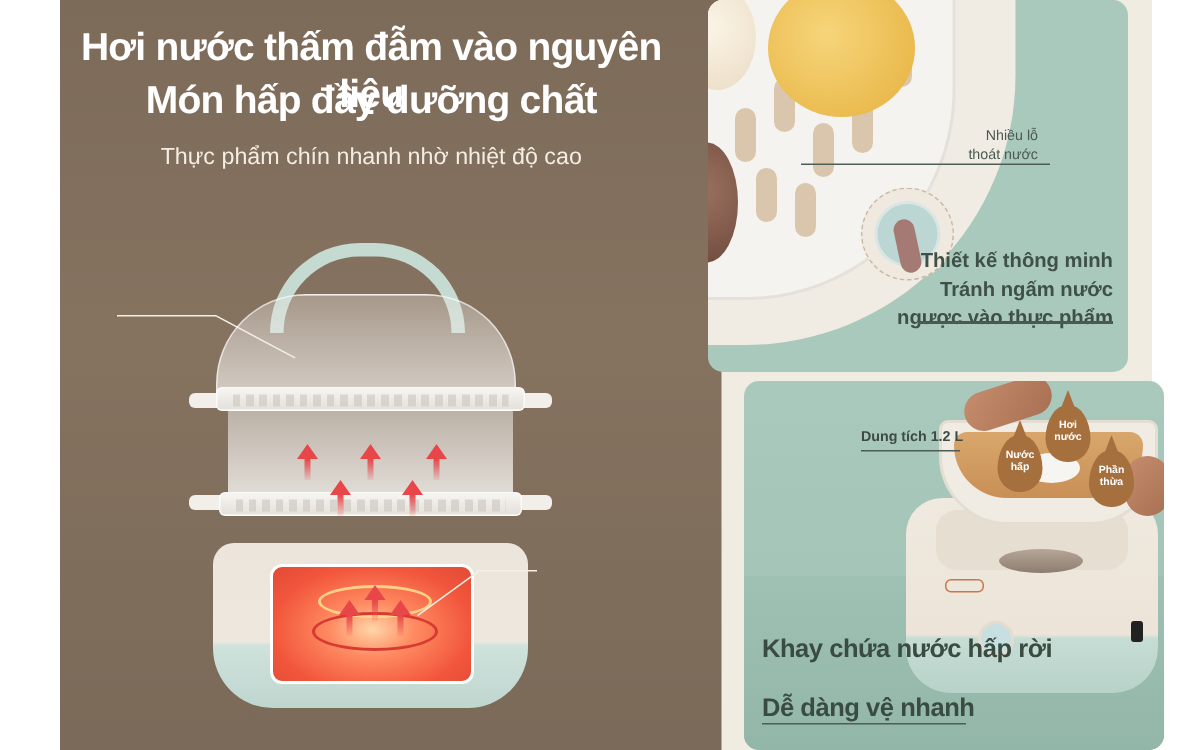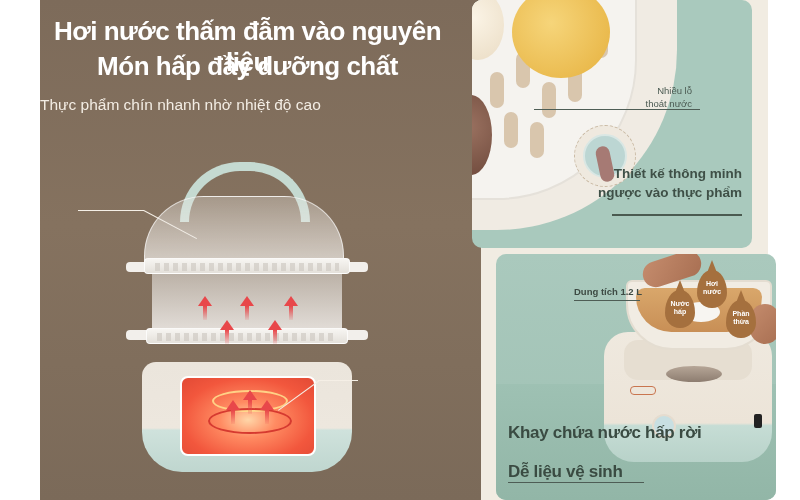--- a/index.html
+++ b/index.html
@@ -8,21 +8,21 @@
 
   .canvas { position: absolute; left: 40px; top: 0; width: 728px; height: 500px; background: #f1ece2; }
 
   
   .left-panel { position: absolute; left: 40px; top: 0; width: 441px; height: 500px;
     background: linear-gradient(180deg, #7d6b5a 0%, #85725f 45%, #7b6a59 100%); overflow: hidden; }
   .headline { position: absolute; left: 0; width: 415px; text-align: center; color: #ffffff;
     font-weight: 700; font-size: 26px; letter-spacing: -0.5px; }
   .headline.l1 { top: 16px; }
   .headline.l2 { top: 51px; }
-  .subhead { position: absolute; top: 96px; left: 0; width: 415px; color: #f3ede4; font-size: 15.5px; }
+  .subhead { position: absolute; top: 96px; left: 0; width: 415px; text-align: center; color: #f3ede4; font-size: 15.5px; }
 
   .callout { position: absolute; color: #f5efe6; font-size: 13px; line-height: 18px; }
   .callout.steam { left: 38px; top: 152px; }
   .callout.ring { left: 218px; top: 326px; text-align: right; width: 100px; }
   .leader { position: absolute; background: #f5efe6; height: 1px; transform-origin: 0 0; }
 
   
   .steamer { position: absolute; left: 82px; top: 162px; width: 250px; height: 320px; }
   .handle { position: absolute; left: 58px; top: 0; width: 130px; height: 60px; border: 9px solid #c5dad1;
     border-bottom: none; border-radius: 70px 70px 0 0; }
@@ -161,20 +161,21 @@
   <div class="knob-handle"></div>
 
   <div class="rtext drain">
     <div>Nhiều lỗ</div>
     <div>thoát nước</div>
   </div>
   <div class="rline" style="left:62px;top:109px;width:166px;"></div>
 
   <div class="rtext smart">
     <div>Thiết kế thông minh</div>
+    <div>Tránh ngấm nước</div>
     <div>ngược vào thực phẩm</div>
   </div>
   <div class="rline thick" style="left:140px;top:214px;width:130px;"></div>
 </section>
 
 <section class="rpanel bottom">
   <div class="table-surface"></div>
   <div class="cooker">
     <div class="cooker-well"></div>
     <div class="cooker-bowl"></div>
@@ -197,15 +198,15 @@
       <span>Hơi nước</span>
     </div>
   <div class="drop" style="left:230px;top:46px;">
       <span>Phần thừa</span>
     </div>
 
   <div class="cap-label">Dung tích 1.2 L</div>
   <div class="rline" style="left:78px;top:46px;width:66px;"></div>
 
   <div class="btitle b1">Khay chứa nước hấp rời</div>
-  <div class="btitle b2">Dễ liệu vệ sinh</div>
+  <div class="btitle b2">Dễ dàng vệ nhanh</div>
   <div class="rline" style="left:12px;top:228px;width:136px;"></div>
 </section>
 
 </body></html>

